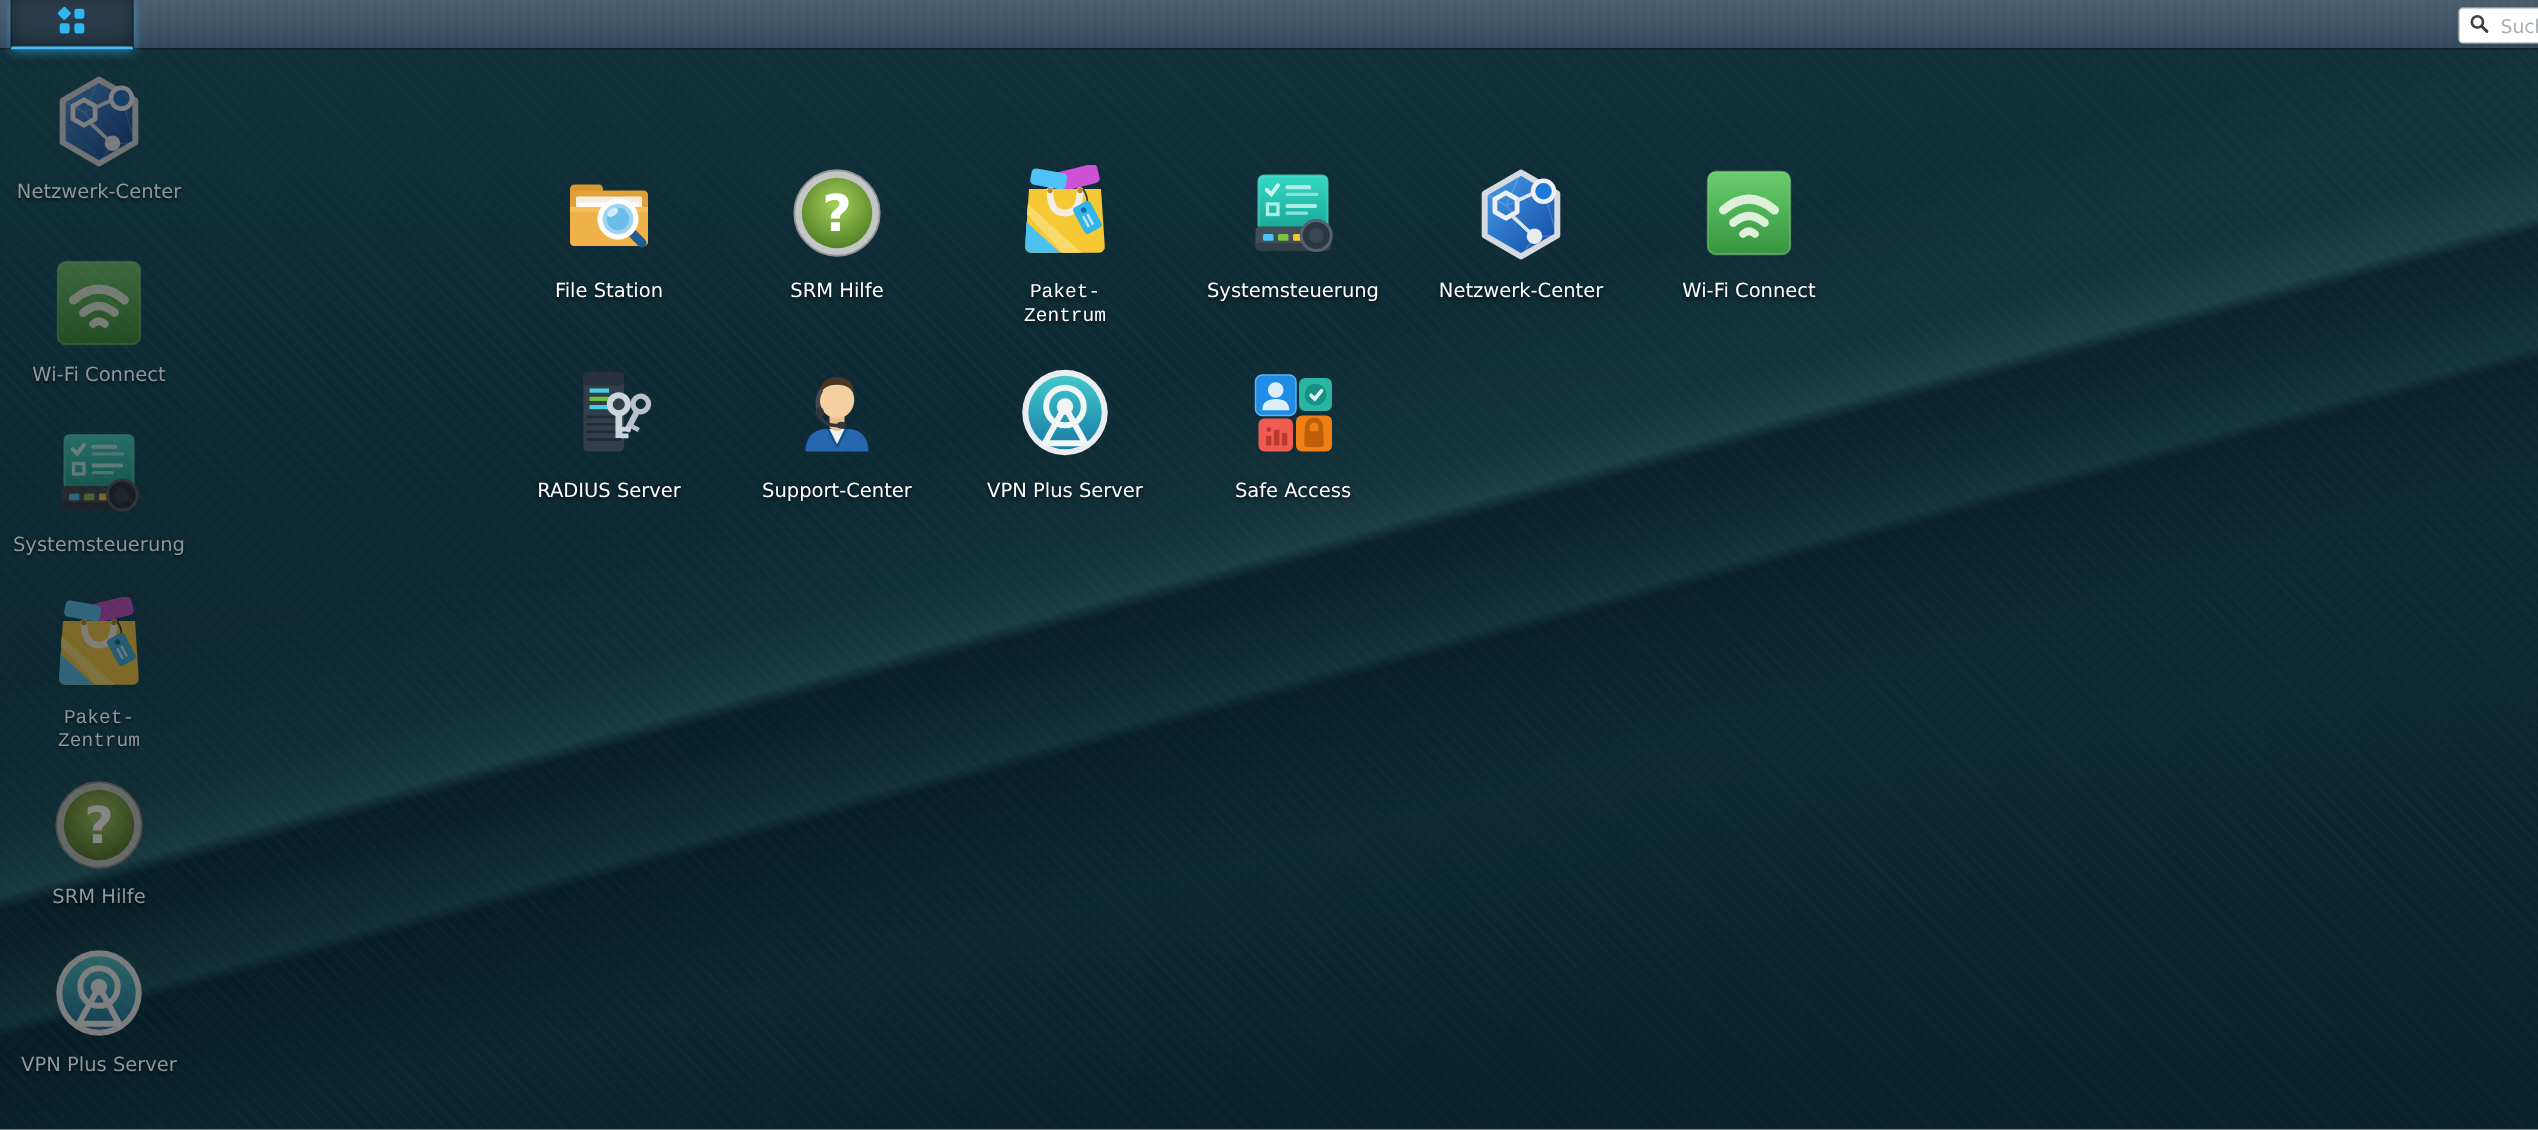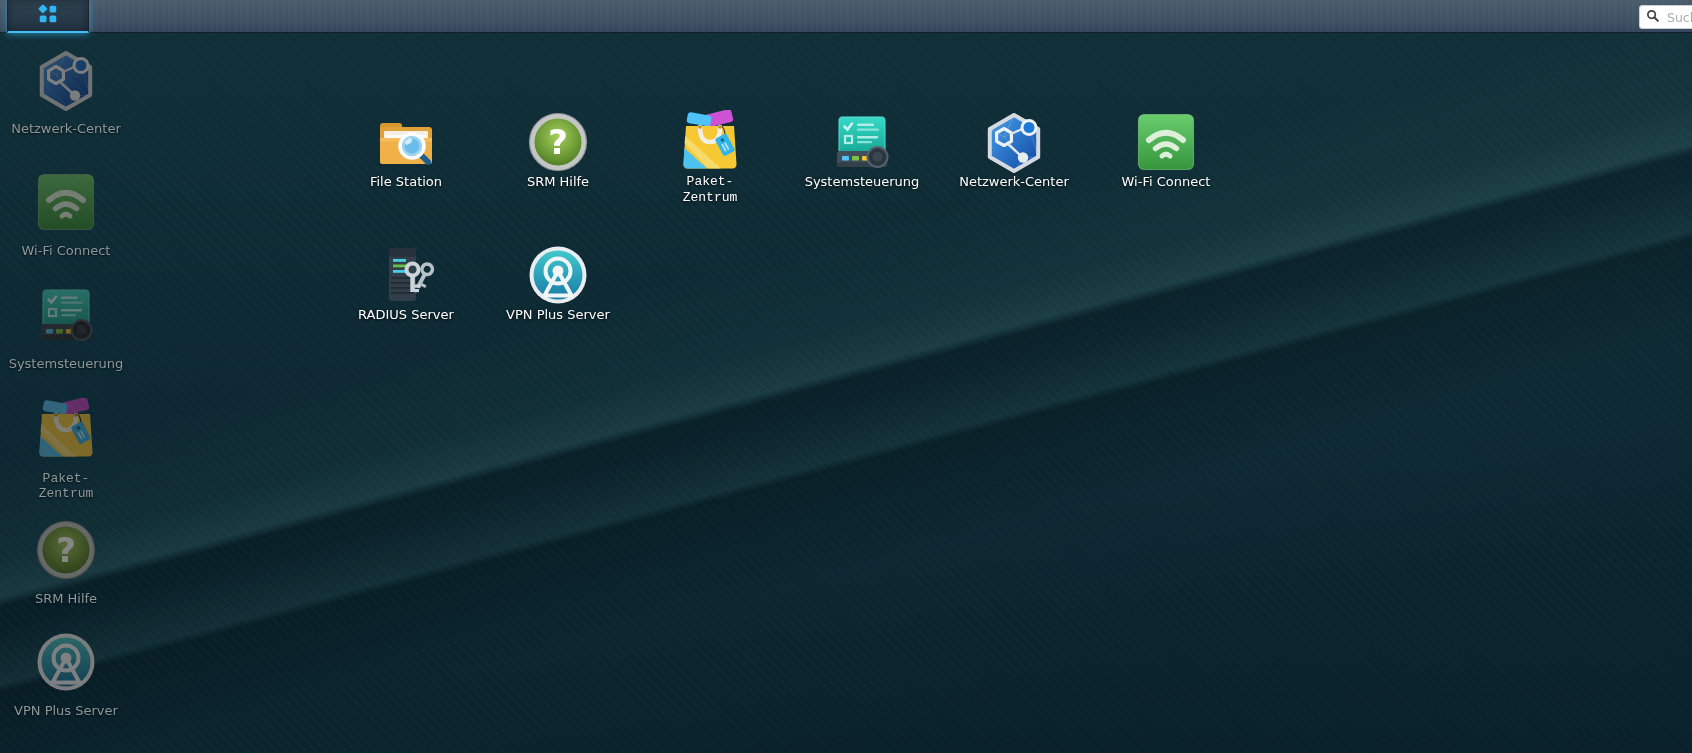--- a/index.html
+++ b/index.html
@@ -71,21 +71,21 @@
 
   
   .app-grid{position:absolute;left:330px;top:110px;width:1216px;z-index:2;}
   .g-row{display:flex;}
   .g-row1{height:133px;}
   .app-item{
     width:152px;display:flex;flex-direction:column;align-items:center;cursor:pointer;
   }
   .app-item .ic{width:64px;height:64px;}
   .app-item .lbl{
-    font-size:13px;line-height:16px;text-align:center;color:#ffffff;
+    margin-top:13px;font-size:13px;line-height:16px;text-align:center;color:#ffffff;
     text-shadow:0 1px 3px rgba(0,0,0,0.85);
   }
   .narrow{max-width:64px;font-family:Liberation Mono, monospace;}
   .defs{position:absolute;width:0;height:0;overflow:hidden;}
 </style>
 </head>
 <body>
 
 <svg class="defs" aria-hidden="true">
   <defs>
@@ -450,18 +450,30 @@
   </div>
   <div class="g-row">
     <div class="app-item">
       <span class="ic"><svg width="64" height="64">
             <use href="#s-radius-server"></use>
           </svg></span>
       <span class="lbl">RADIUS Server</span>
     </div>
     <div class="app-item">
       <span class="ic"><svg width="64" height="64">
+            <use href="#s-support-center"></use>
+          </svg></span>
+      <span class="lbl">Support-Center</span>
+    </div>
+    <div class="app-item">
+      <span class="ic"><svg width="64" height="64">
             <use href="#s-vpn-plus-server"></use>
           </svg></span>
       <span class="lbl">VPN Plus Server</span>
     </div>
+    <div class="app-item">
+      <span class="ic"><svg width="64" height="64">
+            <use href="#s-safe-access"></use>
+          </svg></span>
+      <span class="lbl">Safe Access</span>
+    </div>
   </div>
 </div>
 
 </body></html>

